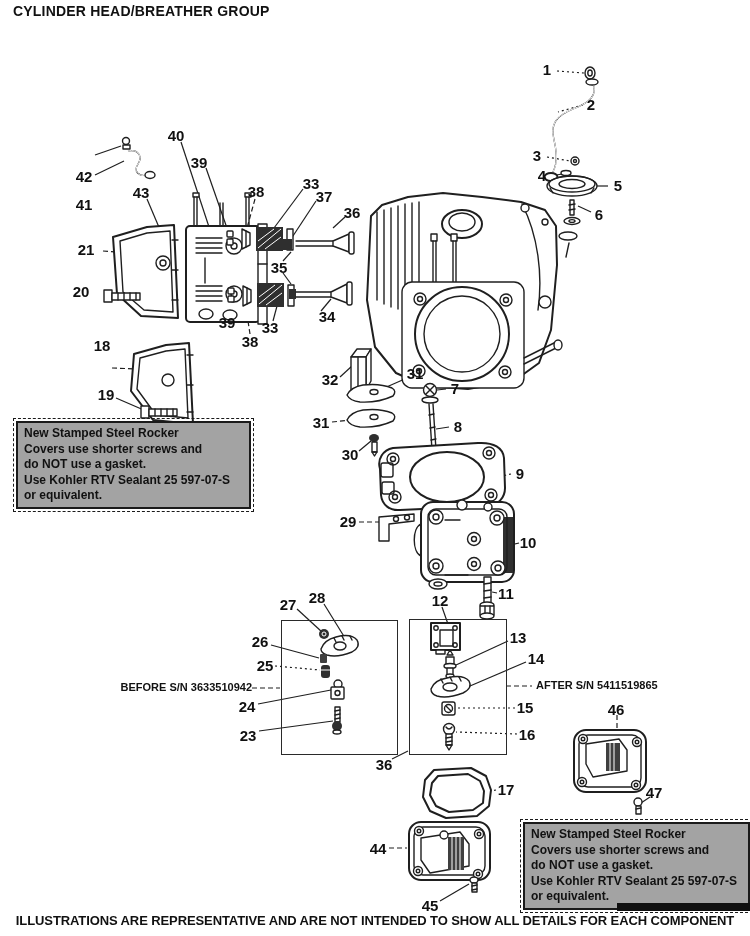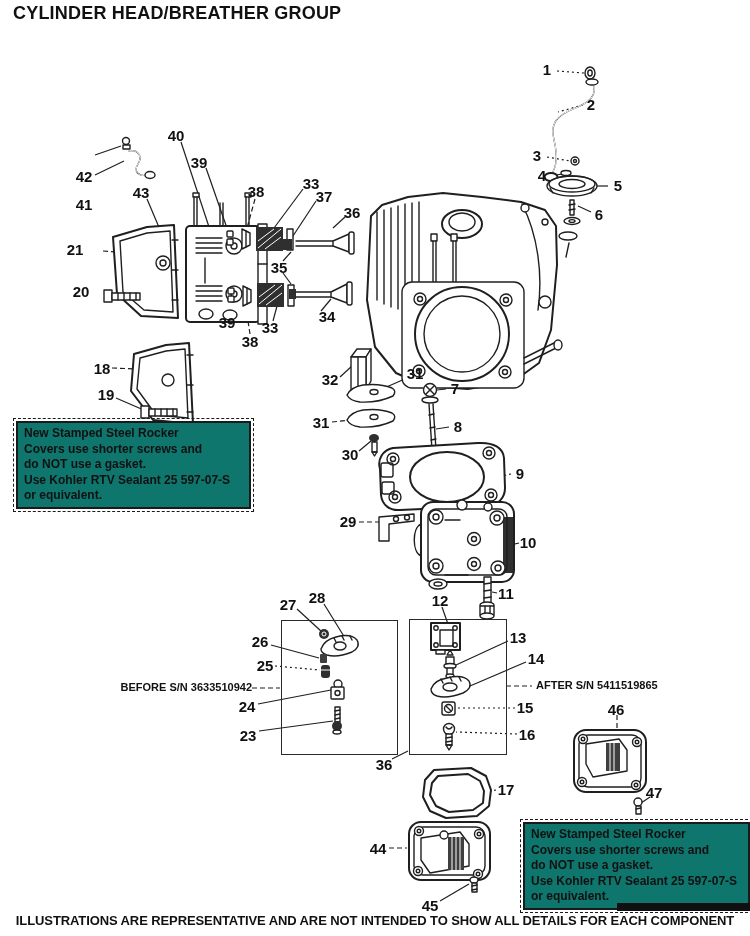--- a/index.html
+++ b/index.html
@@ -1,37 +1,37 @@
 <!DOCTYPE html>
 <html><head>
 <meta charset="utf-8">
 <style>
   html,body{margin:0;padding:0;background:#fff;}
   .page{position:relative;width:750px;height:936px;background:#fff;overflow:hidden;
         font-family:"Liberation Sans",sans-serif;color:#111;}
-  .title1{position:absolute;left:13px;top:3px;font-size:18px;font-weight:bold;letter-spacing:.2px;white-space:nowrap;}
+  .title1{position:absolute;left:13px;top:3px;font-size:14px;font-weight:bold;letter-spacing:.2px;white-space:nowrap;}
   .title2{position:absolute;left:16px;top:19px;font-size:14px;font-weight:bold;letter-spacing:.4px;white-space:nowrap;}
   svg.art{position:absolute;left:0;top:0;z-index:1;}
   svg.art *{vector-effect:non-scaling-stroke;}
   .ln{stroke:#1f1f1f;stroke-width:1.4;fill:none;stroke-linecap:round;stroke-linejoin:round;}
   .t{stroke-width:2;}
   .f{fill:#fff;}
   .dk{fill:#2f2f2f;}
   .gy{fill:#3f3f3f;}
   .wln{stroke:#fff;stroke-width:1;fill:none;}
   .ldr{stroke:#1f1f1f;stroke-width:1.2;fill:none;}
   .dash{stroke-dasharray:5 3;}
   .dot{stroke-dasharray:2 3;}
   #callout-layer{position:absolute;left:0;top:0;width:100%;height:100%;z-index:10;pointer-events:none;}
   .callout{position:absolute;transform:translate(-50%,-50%);font-size:15px;font-weight:bold;color:#101010;white-space:nowrap;}
   .group-box{position:absolute;border:1.5px solid #2a2a2a;z-index:2;}
   .box-before{left:281px;top:620px;width:115px;height:133px;}
   .box-after{left:409px;top:619px;width:96px;height:134px;}
   .note{position:absolute;z-index:11;border:2px solid #1a1a1a;outline:1px dashed #1a1a1a;outline-offset:2px;
-        background:#0f766e;font-size:12px;font-weight:bold;line-height:15.5px;padding:3px 6px;white-space:pre-line;}
+        background:#a3a3a3;font-size:12px;font-weight:bold;line-height:15.5px;padding:3px 6px;white-space:pre-line;}
   .note-left{left:16px;top:421px;width:219px;}
   .note-right{left:523px;top:822px;width:211px;}
   .sn{position:absolute;z-index:11;font-size:11px;font-weight:bold;white-space:nowrap;}
   .sn-before{left:92px;top:681px;width:160px;text-align:right;}
   .sn-after{left:536px;top:679px;}
   .watermark{position:absolute;left:50%;top:467px;transform:translate(-50%,-50%);z-index:30;
              font-size:34px;font-weight:600;letter-spacing:1px;color:rgba(140,140,140,.5);
              white-space:nowrap;pointer-events:none;}
   .footer{position:absolute;left:0;top:913px;width:750px;text-align:center;font-size:13px;
           font-weight:bold;letter-spacing:-.1px;white-space:nowrap;z-index:11;}
@@ -487,24 +487,24 @@
       <span class="callout" style="left: 458px; top: 426px;">8</span>
       <span class="callout" style="left: 520px; top: 473px;">9</span>
       <span class="callout" style="left: 528px; top: 542px;">10</span>
       <span class="callout" style="left: 506px; top: 593px;">11</span>
       <span class="callout" style="left: 440px; top: 600px;">12</span>
       <span class="callout" style="left: 518px; top: 637px;">13</span>
       <span class="callout" style="left: 536px; top: 658px;">14</span>
       <span class="callout" style="left: 525px; top: 707px;">15</span>
       <span class="callout" style="left: 527px; top: 734px;">16</span>
       <span class="callout" style="left: 506px; top: 789px;">17</span>
-      <span class="callout" style="left: 102px; top: 368px; text-align: center;">18</span>
+      <span class="callout" style="left: 102px; top: 345px; text-align: center;">18</span>
       <span class="callout" style="left: 106px; top: 394px;">19</span>
       <span class="callout" style="left: 81px; top: 291px;">20</span>
-      <span class="callout" style="left: 75px; top: 249px; text-align: center;">21</span>
+      <span class="callout" style="left: 86px; top: 249px; text-align: center;">21</span>
       <span class="callout" style="left: 384px; top: 764px;">36</span>
       <span class="callout" style="left: 248px; top: 735px;">23</span>
       <span class="callout" style="left: 247px; top: 706px;">24</span>
       <span class="callout" style="left: 265px; top: 665px;">25</span>
       <span class="callout" style="left: 260px; top: 641px;">26</span>
       <span class="callout" style="left: 288px; top: 604px;">27</span>
       <span class="callout" style="left: 317px; top: 597px;">28</span>
       <span class="callout" style="left: 348px; top: 521px;">29</span>
       <span class="callout" style="left: 350px; top: 454px;">30</span>
       <span class="callout" style="left: 415px; top: 373px;">31</span>

